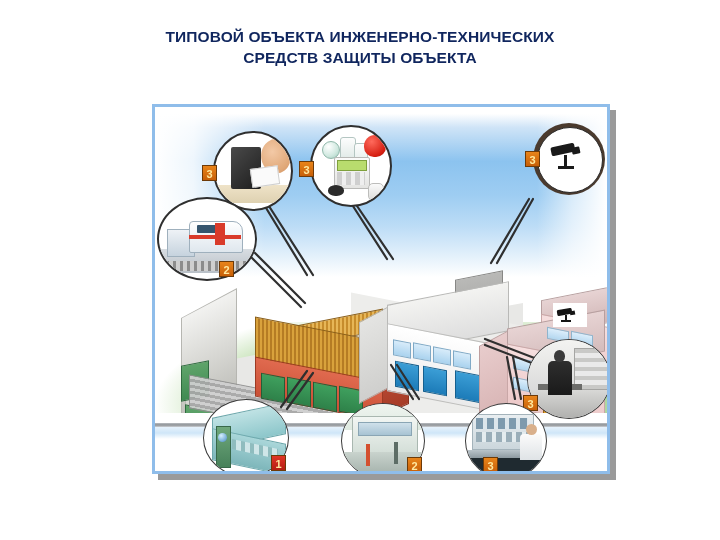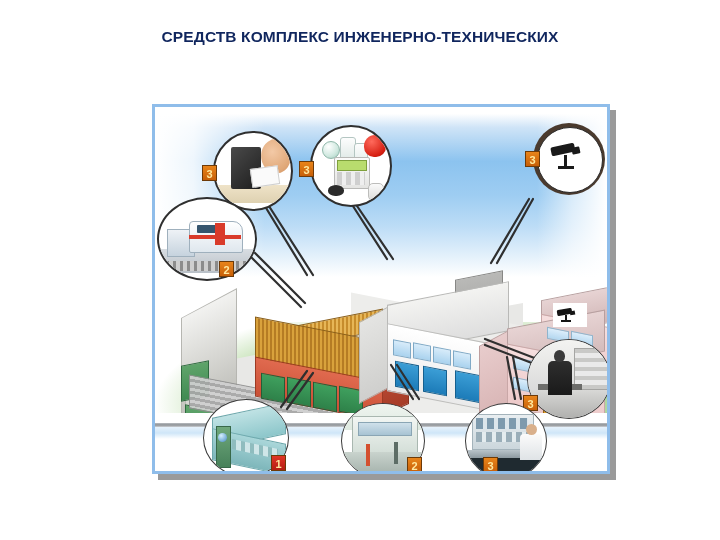--- a/index.html
+++ b/index.html
@@ -489,21 +489,22 @@
     left: 0; top: 0;
     width: 100%; height: 100%;
     z-index: 15;
     pointer-events: none;
   }
 </style>
 </head>
 <body>
 
 <div id="slide-title">
-  <span class="ln">СРЕДСТВ КОМПЛЕКС ИНЖЕНЕРНО-ТЕХНИЧЕСКИХ</span>
+  <span class="ln">ТИПОВОЙ ОБЪЕКТА ИНЖЕНЕРНО-ТЕХНИЧЕСКИХ</span>
+  <span class="ln">СРЕДСТВ ЗАЩИТЫ ОБЪЕКТА</span>
 </div>
 
 <div id="frame-shadow"></div>
 
 <div id="picture-frame">
   <div id="picture-canvas">
 
     <div class="sky"></div>
     <div class="sky-left-fade"></div>
     <div class="sky-right-fade"></div>

